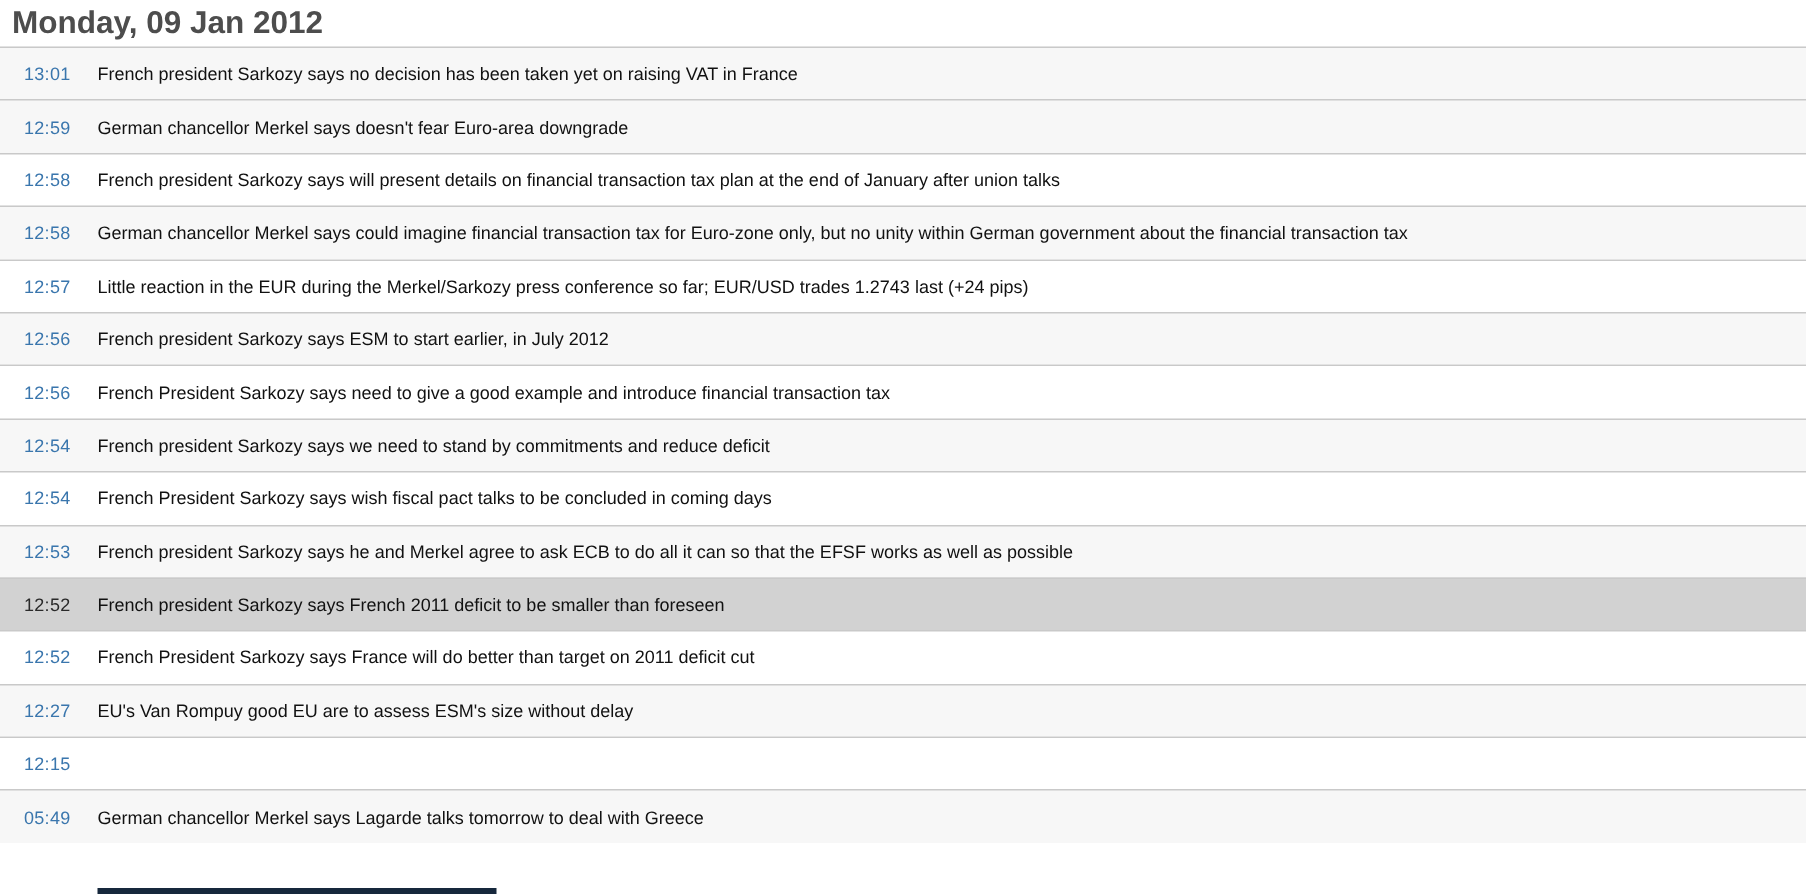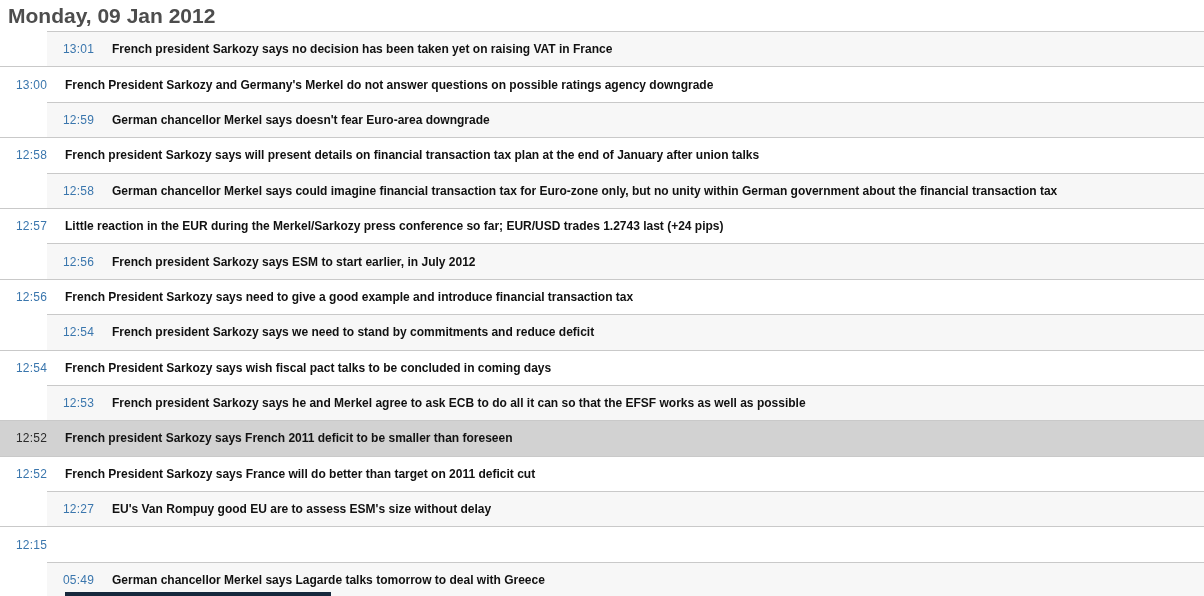--- a/index.html
+++ b/index.html
@@ -28,32 +28,32 @@
     background:#ffffff;
   }
   .feed-list{width:1204px;}
   .row{
     height:35.4px;
     border-top:1px solid var(--row-border);
     display:flex;align-items:center;
     background:#ffffff;
     cursor:pointer;
   }
-  .row.shaded{background:var(--shaded-bg);margin-left:47px;}
+  .row.shaded{background:var(--shaded-bg);}
   .row.highlighted{background:var(--highlight-bg);}
   .row .time{
     width:49px;
     margin-left:16px;
     flex:0 0 auto;
     font-size:12px;color:var(--timestamp);
     letter-spacing:0.2px;
   }
   .row.highlighted .time{color:#2a2a2a;}
   .row .headline{
-    font-size:12px;font-weight:bold;color:var(--headline);
+    font-size:12px;font-weight:normal;color:var(--headline);
     white-space:nowrap;overflow:hidden;
     padding-right:10px;
   }
   .cutoff-bar{
     position:absolute;
     left:65px;bottom:0;
     width:266px;height:4px;
     background:var(--cutoff-bar);
   }
 </style>
@@ -62,24 +62,20 @@
 
 <div class="page">
   <div class="date-header">Monday, 09 Jan 2012</div>
 
   <div class="feed-list">
   <div class="row shaded">
     <span class="time">13:01</span>
     <span class="headline">French president Sarkozy says no decision has been taken yet on raising VAT in France</span>
   </div>
 
-  <div class="row">
-    <span class="time">13:00</span>
-    <span class="headline">French President Sarkozy and Germany's Merkel do not answer questions on possible ratings agency downgrade</span>
-  </div>
 
   <div class="row shaded">
     <span class="time">12:59</span>
     <span class="headline">German chancellor Merkel says doesn't fear Euro-area downgrade</span>
   </div>
 
   <div class="row">
     <span class="time">12:58</span>
     <span class="headline">French president Sarkozy says will present details on financial transaction tax plan at the end of January after union talks</span>
   </div>

